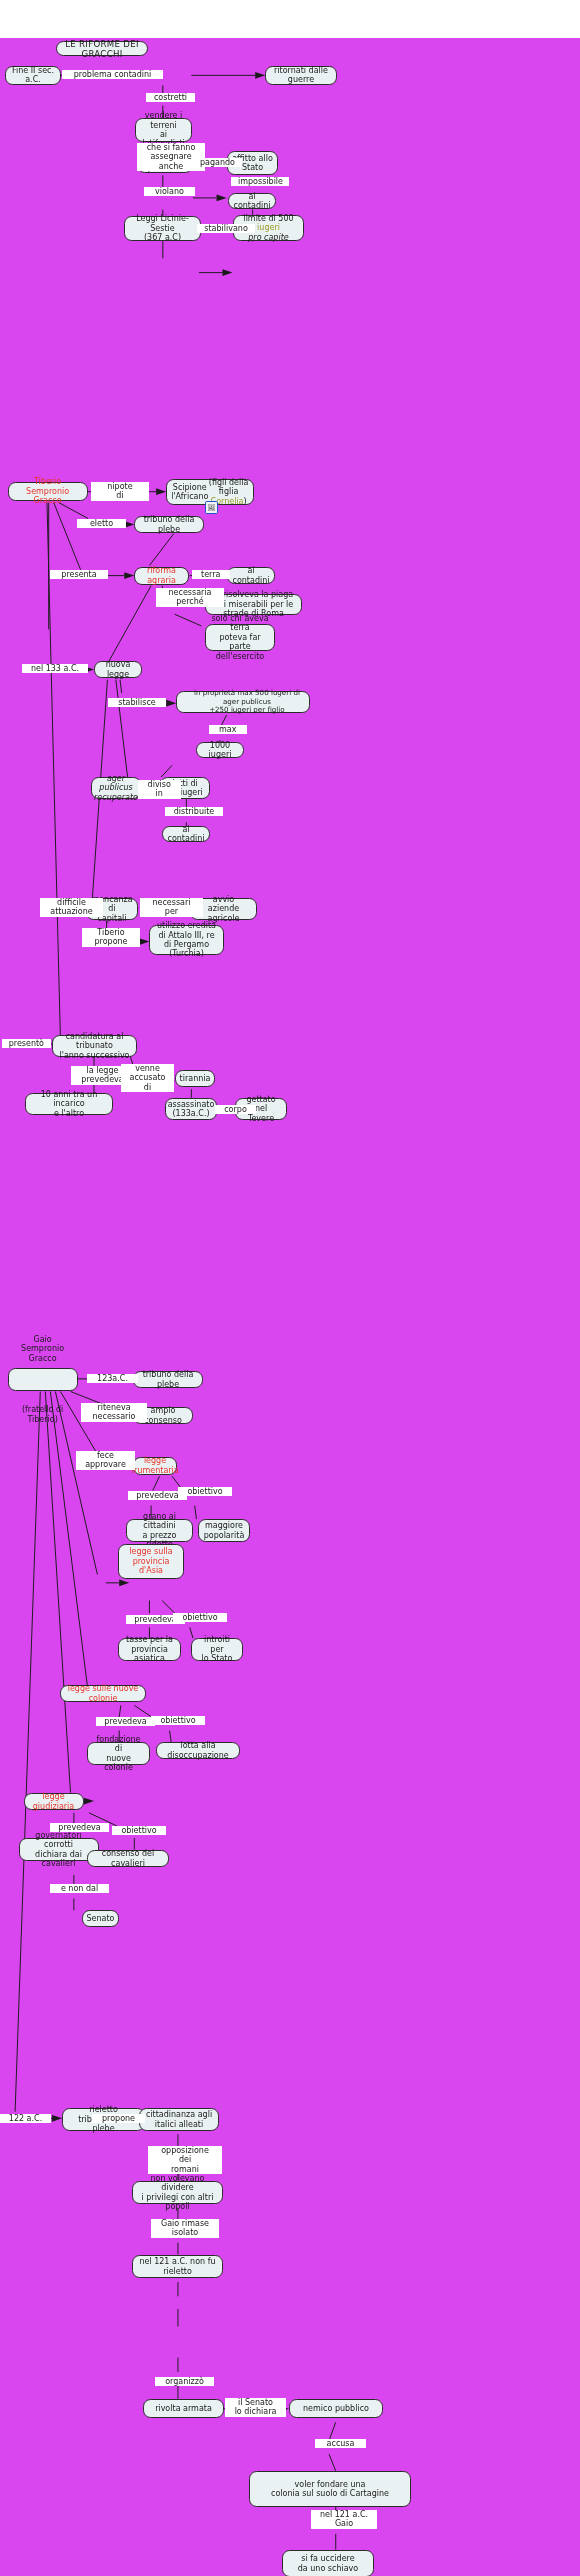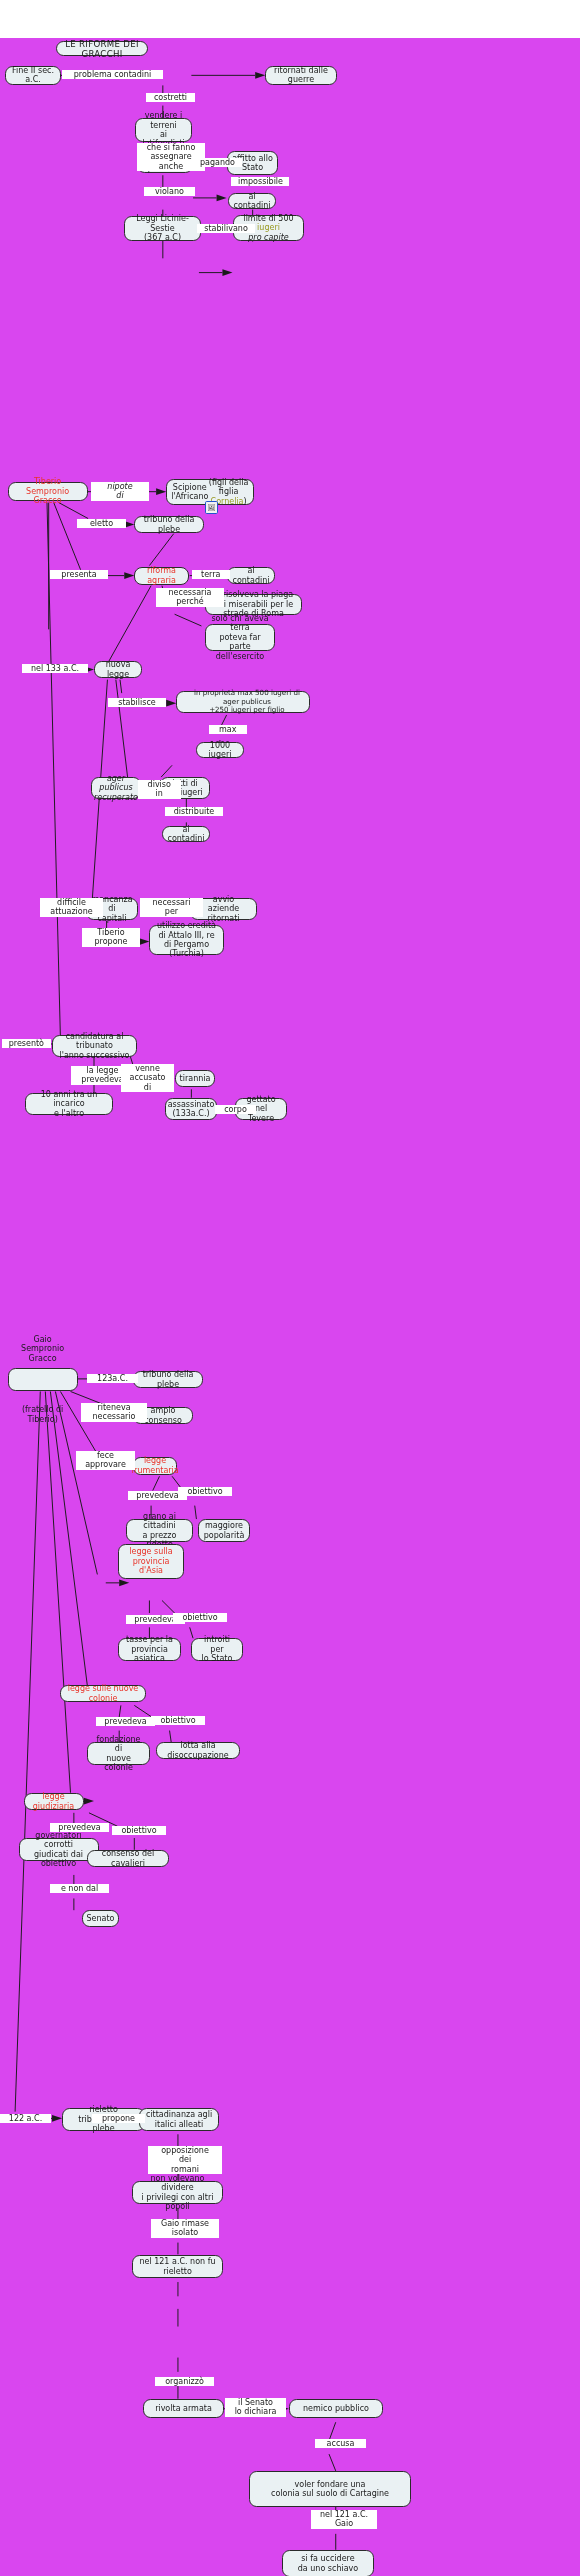--- a/index.html
+++ b/index.html
@@ -274,41 +274,41 @@
 
   <div class="node" style="left:160px;top:739px;width:50px;height:22px;white-space:pre-line;">lotti di
 30 iugeri</div>
 
   <div class="node" style="left:162px;top:788px;width:48px;height:16px;">ai contadini</div>
 
   <div class="node" style="left:86px;top:860px;width:52px;height:22px;white-space:pre-line;">mancanza di
 capitali</div>
 
   <div class="node" style="left:190px;top:860px;width:67px;height:22px;white-space:pre-line;">avvio
-aziende ritornati</div>
+aziende agricole</div>
 
   <div class="node" style="left:149px;top:887px;width:75px;height:30px;white-space:pre-line;">utilizzo eredità
 di Attalo III, re di Pergamo
 (Turchia)</div>
 
   <div class="node" style="left:52px;top:997px;width:85px;height:22px;white-space:pre-line;">candidatura al tribunato
 l'anno successivo</div>
 
   <div class="node" style="left:25px;top:1055px;width:88px;height:22px;white-space:pre-line;">10 anni tra un incarico
 e l'altro</div>
 
   <div class="node" style="left:175px;top:1032px;width:40px;height:17px;">tirannia</div>
 
   <div class="node" style="left:165px;top:1060px;width:52px;height:22px;white-space:pre-line;">assassinato
 (133a.C.)</div>
 
   <div class="node" style="left:235px;top:1060px;width:52px;height:22px;white-space:pre-line;">gettato nel
 Tevere</div>
 
-  <div class="lbl" style="left:91px;top:444px;width:44px;font-style:italic;">nipote
+  <div class="lbl" style="left:91px;top:444px;width:44px;">nipote
 di</div>
   <div class="lbl" style="left:77px;top:481px;width:35px;">eletto</div>
   <div class="lbl" style="left:50px;top:532px;width:44px;">presenta</div>
   <div class="lbl" style="left:192px;top:532px;width:23.5px;">terra</div>
   <div class="lbl" style="left:156px;top:550px;width:54px;">necessaria
 perché</div>
   <div class="lbl" style="left:22px;top:626px;width:52px;">nel 133 a.C.</div>
   <div class="lbl" style="left:108px;top:660px;width:44px;">stabilisce</div>
   <div class="lbl" style="left:209px;top:687px;width:23.5px;">max</div>
   <div class="lbl" style="left:138px;top:742px;width:28.5px;">diviso
@@ -357,21 +357,21 @@
   <div class="node red" style="left:60px;top:1647px;width:86px;height:17px;">legge sulle nuove colonie</div>
 
   <div class="node" style="left:87px;top:1704px;width:63px;height:23px;white-space:pre-line;">fondazione di
 nuove colonie</div>
 
   <div class="node" style="left:156px;top:1704px;width:84px;height:17px;">lotta alla disoccupazione</div>
 
   <div class="node red" style="left:23.5px;top:1755px;width:60px;height:17px;">legge giudiziaria</div>
 
   <div class="node" style="left:18.5px;top:1800px;width:80px;height:23px;white-space:pre-line;">governatori corrotti
-giudicati dai obiettivo</div>
+dichiara dai cavalieri</div>
 
   <div class="node" style="left:87px;top:1812px;width:82px;height:17px;">consenso dei cavalieri</div>
 
   <div class="node" style="left:82px;top:1872px;width:37px;height:17px;">Senato</div>
 
   <div class="node" style="left:62px;top:2070px;width:83px;height:23px;white-space:pre-line;">rieletto
 tribuno della plebe</div>
 
   <div class="node" style="left:139px;top:2070px;width:80px;height:23px;white-space:pre-line;">cittadinanza agli
 italici alleati</div>

